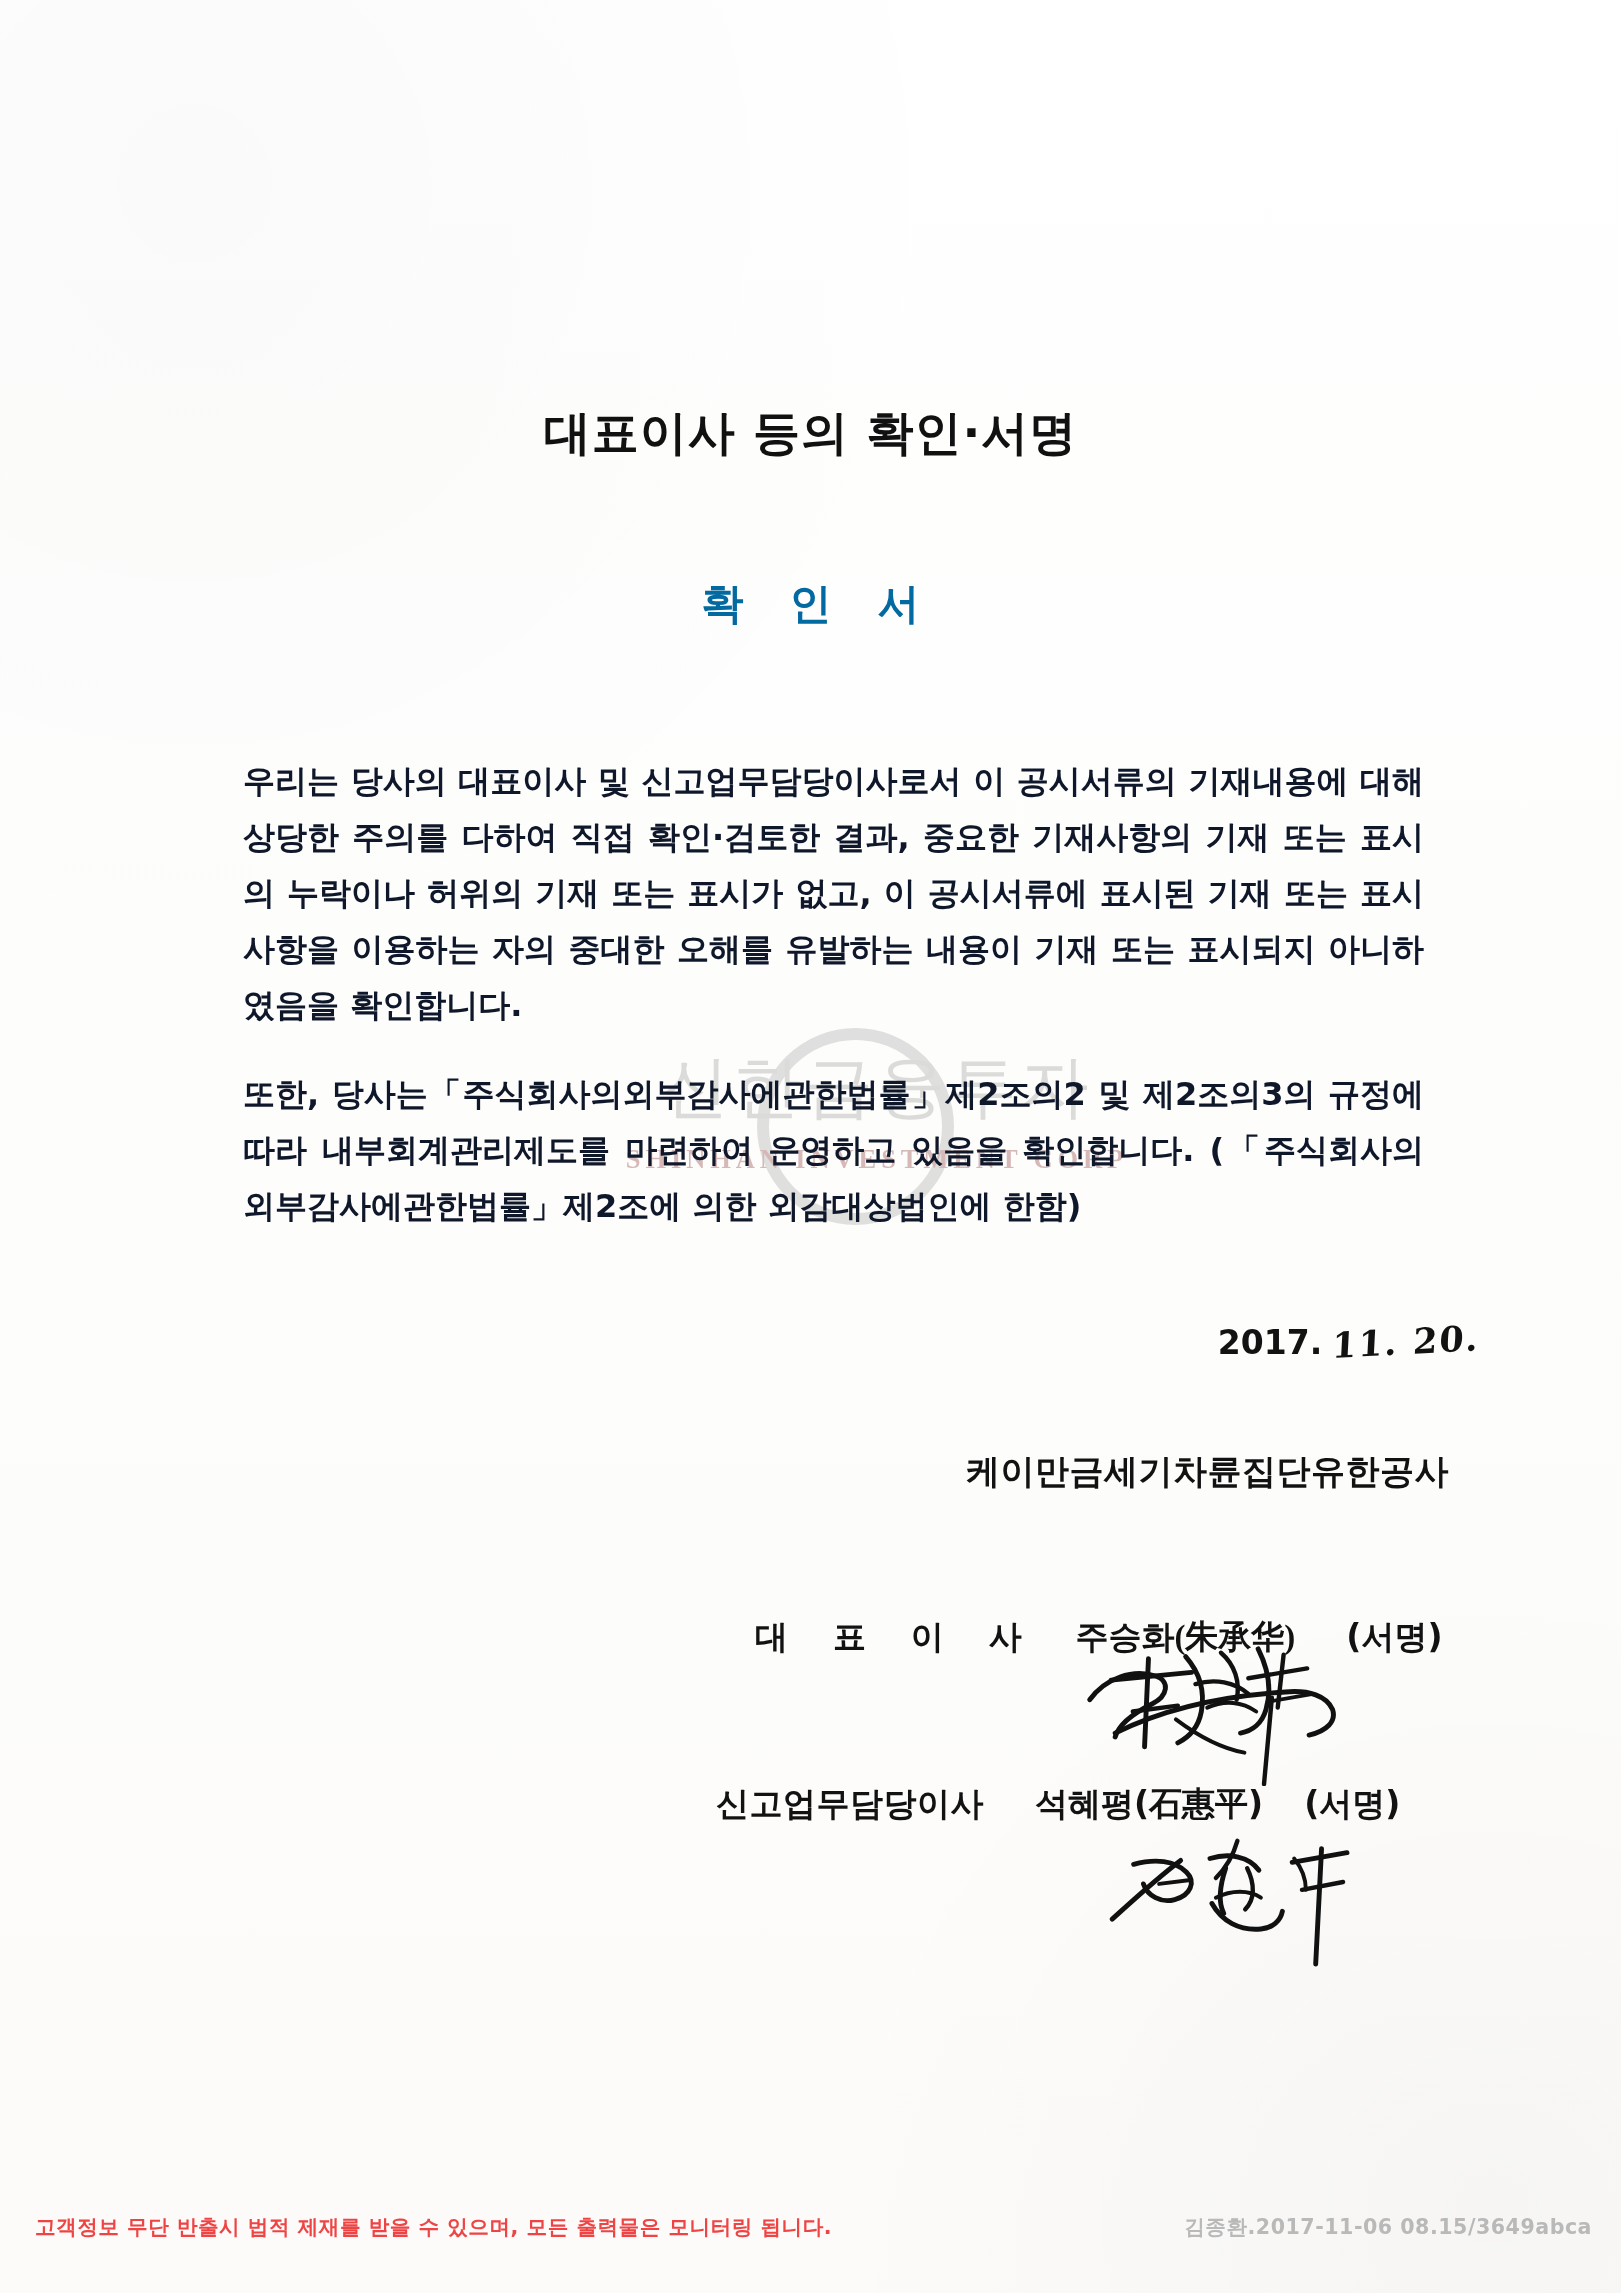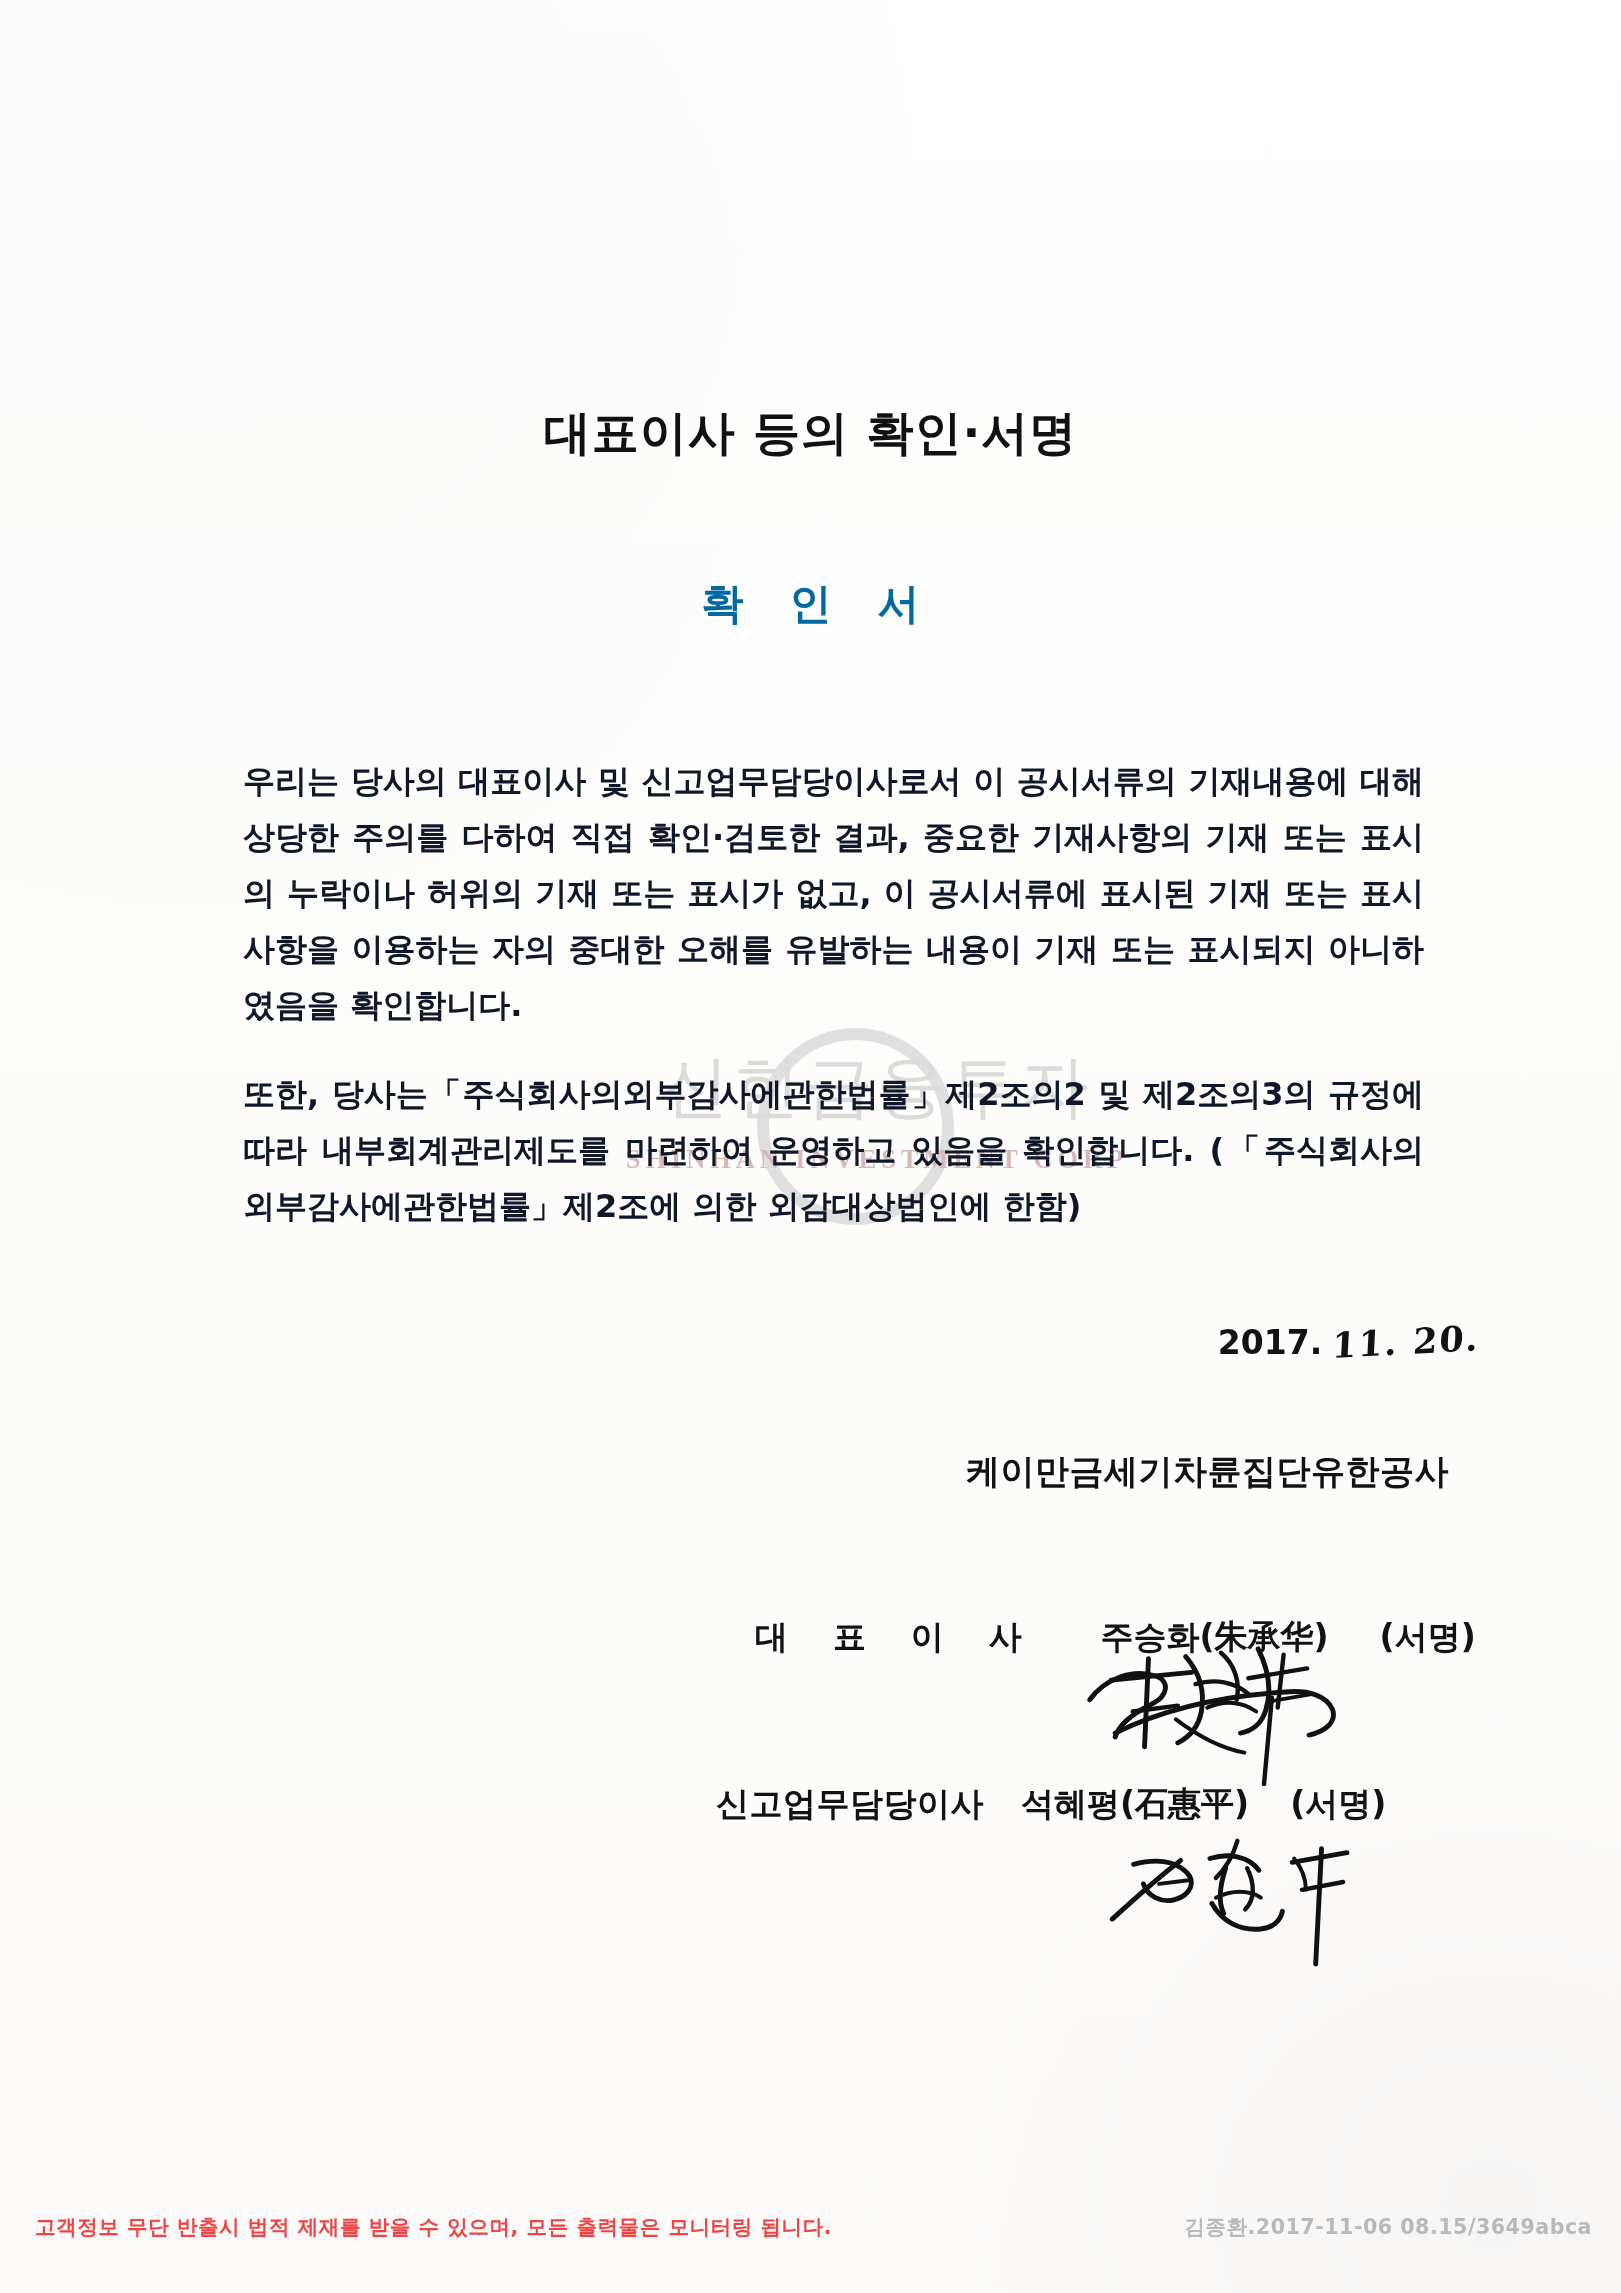--- a/index.html
+++ b/index.html
@@ -176,22 +176,22 @@
     display: inline-block;
     vertical-align: top;
   }
   #sig-row-ceo .sig-role { letter-spacing: 16.7px; }
   #sig-row-ofcr .sig-role { letter-spacing: 0.5px; }
 
   .sig-name {
     display: inline-block;
     vertical-align: top;
   }
-  #sig-row-ceo .sig-name  { margin-left: 62px; }
-  #sig-row-ofcr .sig-name { margin-left: 37px; }
+  #sig-row-ceo .sig-name  { margin-left: 37px; font-family: Liberation Serif, serif; }
+  #sig-row-ofcr .sig-name { margin-left: 51px; }
 
   .sig-tag {
     display: inline-block;
     vertical-align: top;
   }
   #sig-row-ceo .sig-tag  { margin-left: 51px; }
   #sig-row-ofcr .sig-tag { margin-left: 41px; }
 
   
   .handsig {

